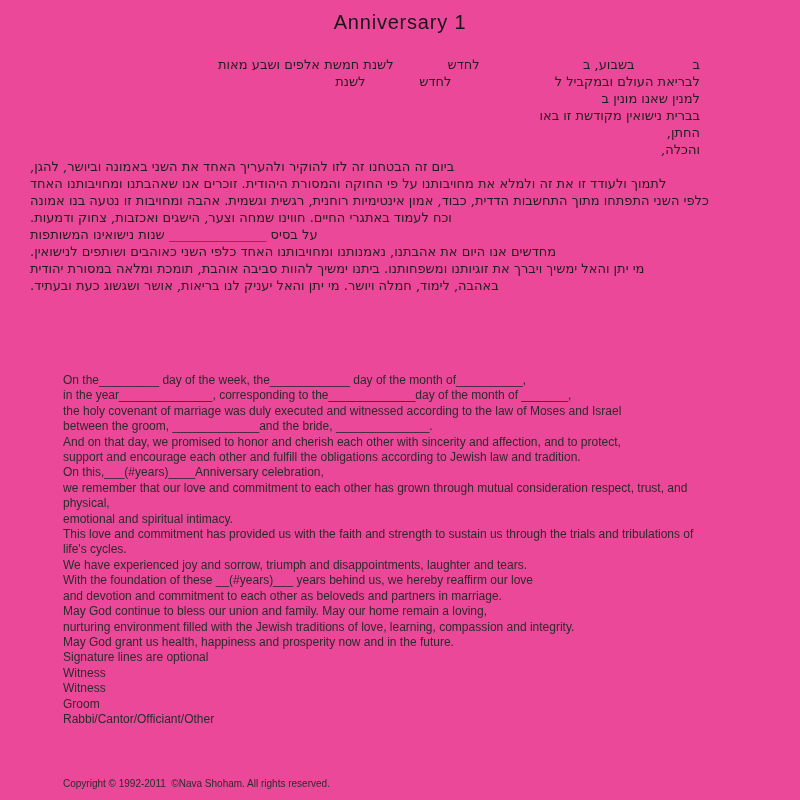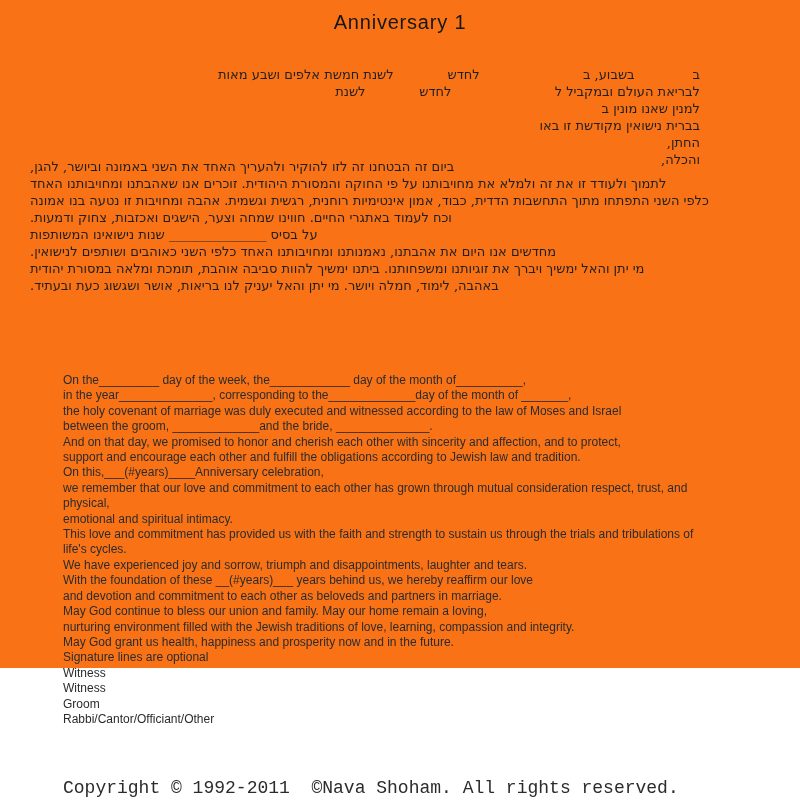--- a/index.html
+++ b/index.html
@@ -7,22 +7,22 @@
     padding: 0;
     width: 800px;
     height: 800px;
     background: #ffffff;
     overflow: hidden;
     font-family: "Liberation Sans", sans-serif;
   }
   .page {
     position: relative;
     width: 800px;
-    height: 668px;
-    background: #f97316;
+    height: 800px;
+    background: #ec4899;
   }
   .title {
     position: absolute;
     top: 11px;
     left: 0;
     width: 100%;
     text-align: center;
     font-size: 20px;
     font-weight: 400;
     letter-spacing: 0.8px;
@@ -32,21 +32,20 @@
     position: absolute;
     top: 56px;
     right: 100px;
     direction: rtl;
     text-align: right;
     font-family: "DejaVu Serif", "DejaVu Sans", serif;
     font-size: 13px;
     line-height: 17px;
     color: #1f1f1f;
     white-space: nowrap;
-    margin-top: 10px;
   }
   .heb-para {
     position: absolute;
     top: 158px;
     left: 30px;
     width: 740px;
     direction: rtl;
     text-align: left;
     font-family: "DejaVu Serif", "DejaVu Sans", serif;
     font-size: 13px;
@@ -60,23 +59,22 @@
     width: 710px;
     font-size: 12px;
     line-height: 15.4px;
     color: #2b2b2b;
     white-space: nowrap;
   }
   .copyright {
     position: absolute;
     top: 778px;
     left: 63px;
-    font-size: 18px;
+    font-size: 10px;
     color: #2b2b2b;
-    font-family: Liberation Mono, monospace;
   }
 </style>
 </head>
 <body>
 
 <div class="page">
 
   <div class="title">Anniversary 1</div>
 
   <div class="heb-header">

